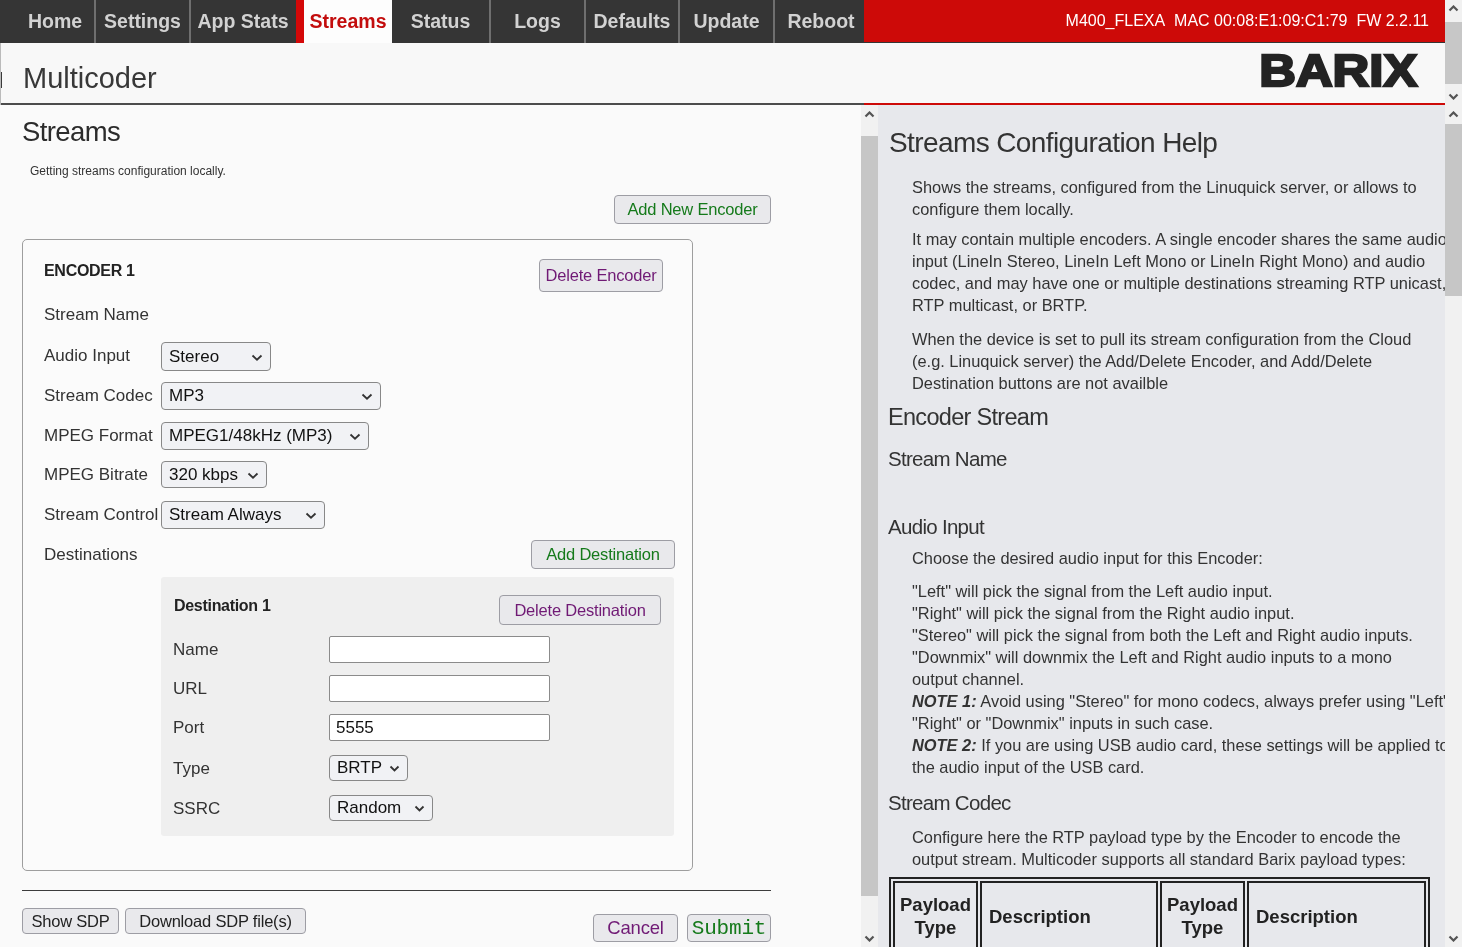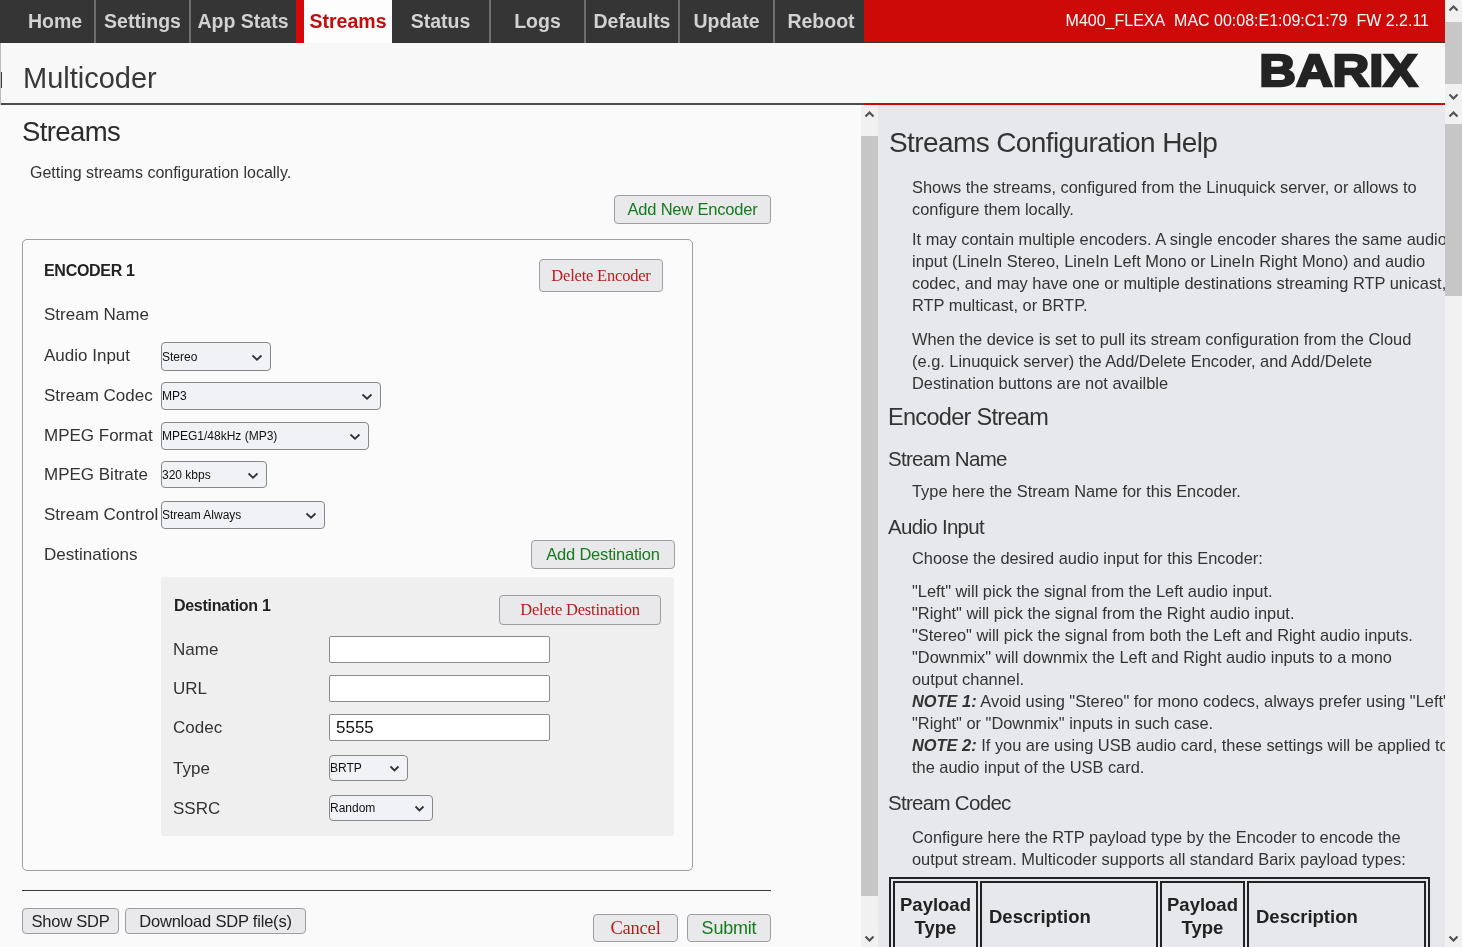--- a/index.html
+++ b/index.html
@@ -22,33 +22,33 @@
 #logo { position:absolute; left:1258px; top:50px; }
 
 
 .sb { position:absolute; width:17px; background:#f1f1f1; }
 .sb .thumb { position:absolute; left:0; width:17px; background:#c7c7c7; }
 .sb .arr { position:absolute; left:0; width:17px; height:17px; display:flex; align-items:center; justify-content:center; }
 
 
 #left { position:absolute; left:0; top:105px; width:861px; height:842px; background:#fafafa; overflow:hidden; }
 #left h1 { font-weight:normal; font-size:27.5px; letter-spacing:-0.6px; line-height:1; color:#2b2b2b; position:absolute; left:22px; top:13px; }
-#getting { position:absolute; left:30px; top:60px; font-size:16px; line-height:1; color:#333; }
+#getting { position:absolute; left:30px; top:60px; font-size:12px; line-height:1; color:#333; }
 .btn { position:absolute; background:#e9e9ec; border:1px solid #9d9da4; border-radius:4px;
   font-size:16.5px; letter-spacing:-0.2px; color:#222; display:flex; align-items:center; justify-content:center; }
 .btn.green { color:#157a1b; }
-.btn.red { color:#b91c1c;font-family:Liberation Serif, serif; }
+.btn.red { color:#701a75; }
 #encbox { position:absolute; left:22px; top:134px; width:671px; height:632px; background:#fbfbfb;
   border:1px solid #9e9e9e; border-radius:5px;text-align:right; }
 .blab { font-weight:bold; font-size:16px; letter-spacing:-0.3px; line-height:1; color:#222; position:absolute; }
 .flab { font-size:17px; line-height:1; color:#333; position:absolute; }
 .inp { position:absolute; background:#fff; border:1px solid #8b8b8b; border-radius:2px;
   font-size:17px; color:#111; padding-left:6px; display:flex; align-items:center; }
 .sel { position:absolute; background:#f1f2f5; border:1px solid #888; border-radius:4px;
-  font-size:12px; color:#111; display:flex; align-items:center; }
+  font-size:17px; color:#111; display:flex; align-items:center; padding-left:7px; }
 .sel svg { position:absolute; right:7px; top:50%; margin-top:-3px; }
 #destbox { position:absolute; left:138px; top:337px; width:513px; height:259px; background:#efefef; border-radius:3px; }
 #hr { position:absolute; left:22px; top:785px; width:749px; height:1px; background:#3c3c3c; }
 
 
 #right { position:absolute; left:878px; top:105px; width:584px; height:842px; background:#e7e8ec; overflow:hidden; }
 #right h1 { font-weight:normal; font-size:28px; letter-spacing:-0.6px; line-height:1; color:#333; position:absolute; left:11px; }
 #right h2 { font-weight:normal; font-size:23.5px; letter-spacing:-0.7px; line-height:1; color:#333; position:absolute; left:10px; }
 #right h3 { font-weight:normal; font-size:20.5px; letter-spacing:-0.7px; line-height:1; color:#333; position:absolute; left:10px; }
 #right p { position:absolute; left:34px; font-size:16.4px; line-height:22px; color:#333; white-space:nowrap; }
@@ -154,42 +154,42 @@
     <div id="destbox">
       <div class="blab" style="left:13px; top:21px;">Destination 1</div>
       <div class="btn red" style="left:338px; top:18px; width:162px; height:30px;">Delete Destination</div>
 
       <div class="flab" style="left:12px; top:64px;">Name</div>
       <div class="inp" style="left:168px; top:59px; width:221px; height:27px;"></div>
 
       <div class="flab" style="left:12px; top:103px;">URL</div>
       <div class="inp" style="left:168px; top:98px; width:221px; height:27px;"></div>
 
-      <div class="flab" style="left:12px; top:142px;">Codec</div>
+      <div class="flab" style="left:12px; top:142px;">Port</div>
       <div class="inp" style="left:168px; top:137px; width:221px; height:27px;">5555</div>
 
       <div class="flab" style="left:12px; top:183px;">Type</div>
       <div class="sel" style="left:168px; top:178px; width:79px; height:26px;">BRTP
         <svg width="11" height="7">
             <path d="M1.5 1.5 L5.5 5.5 L9.5 1.5" fill="none" stroke="#333" stroke-width="1.8"></path>
           </svg></div>
 
       <div class="flab" style="left:12px; top:223px;">SSRC</div>
       <div class="sel" style="left:168px; top:218px; width:104px; height:26px;">Random
         <svg width="11" height="7">
             <path d="M1.5 1.5 L5.5 5.5 L9.5 1.5" fill="none" stroke="#333" stroke-width="1.8"></path>
           </svg></div>
     </div>
   </div>
 
   <div id="hr"></div>
   <div class="btn" style="left:22px; top:803px; width:97px; height:26px;">Show SDP</div>
   <div class="btn" style="left:125px; top:803px; width:181px; height:26px;">Download SDP file(s)</div>
   <div class="btn red" style="left:593px; top:809px; width:85px; height:28px; font-size:18.5px;">Cancel</div>
-  <div class="btn green" style="left:687px; top:809px; width:84px; height:28px; font-size:18px;">Submit</div>
+  <div class="btn green" style="left:687px; top:809px; width:84px; height:28px; font-size:21px;font-family:Liberation Mono, monospace;">Submit</div>
 </div>
 
 <div class="sb" style="left:861px; top:105px; height:842px;">
   <div class="arr" style="top:1px;">
       <svg width="11" height="7">
         <path d="M1.5 5.5 L5.5 1.5 L9.5 5.5" fill="none" stroke="#545454" stroke-width="2.2"></path>
       </svg>
     </div>
   <div class="thumb" style="top:31px; height:760px; background:#c6c6c6;"></div>
   <div class="arr" style="top:825px;">
@@ -199,21 +199,20 @@
     </div>
 </div>
 
 <div id="right">
   <h1 style="top:24px;">Streams Configuration Help</h1>
   <p style="top:71px;">Shows the streams, configured from the Linuquick server, or allows to<br>configure them locally.</p>
   <p style="top:123px;">It may contain multiple encoders. A single encoder shares the same audio<br>input (LineIn Stereo, LineIn Left Mono or LineIn Right Mono) and audio<br>codec, and may have one or multiple destinations streaming RTP unicast,<br>RTP multicast, or BRTP.</p>
   <p style="top:223px;">When the device is set to pull its stream configuration from the Cloud<br>(e.g. Linuquick server) the Add/Delete Encoder, and Add/Delete<br>Destination buttons are not availble</p>
   <h2 style="top:301px;">Encoder Stream</h2>
   <h3 style="top:344px;">Stream Name</h3>
-  <p style="top:375px;">Type here the Stream Name for this Encoder.</p>
   <h3 style="top:412px;">Audio Input</h3>
   <p style="top:442px;">Choose the desired audio input for this Encoder:</p>
   <p style="top:475px;">"Left" will pick the signal from the Left audio input.<br>"Right" will pick the signal from the Right audio input.<br>"Stereo" will pick the signal from both the Left and Right audio inputs.<br>"Downmix" will downmix the Left and Right audio inputs to a mono<br>output channel.<br><b><i>NOTE 1:</i></b> Avoid using "Stereo" for mono codecs, always prefer using "Left",<br>"Right" or "Downmix" inputs in such case.<br><b><i>NOTE 2:</i></b> If you are using USB audio card, these settings will be applied to<br>the audio input of the USB card.</p>
   <h3 style="top:688px;">Stream Codec</h3>
   <p style="top:721px;">Configure here the RTP payload type by the Encoder to encode the<br>output stream. Multicoder supports all standard Barix payload types:</p>
   <table id="ptable">
     <tbody>
         <tr>
       <td style="width:85px; height:70px;">Payload<br>Type</td>
       <td style="width:178px; text-align:left; padding-left:7px;">Description</td>

